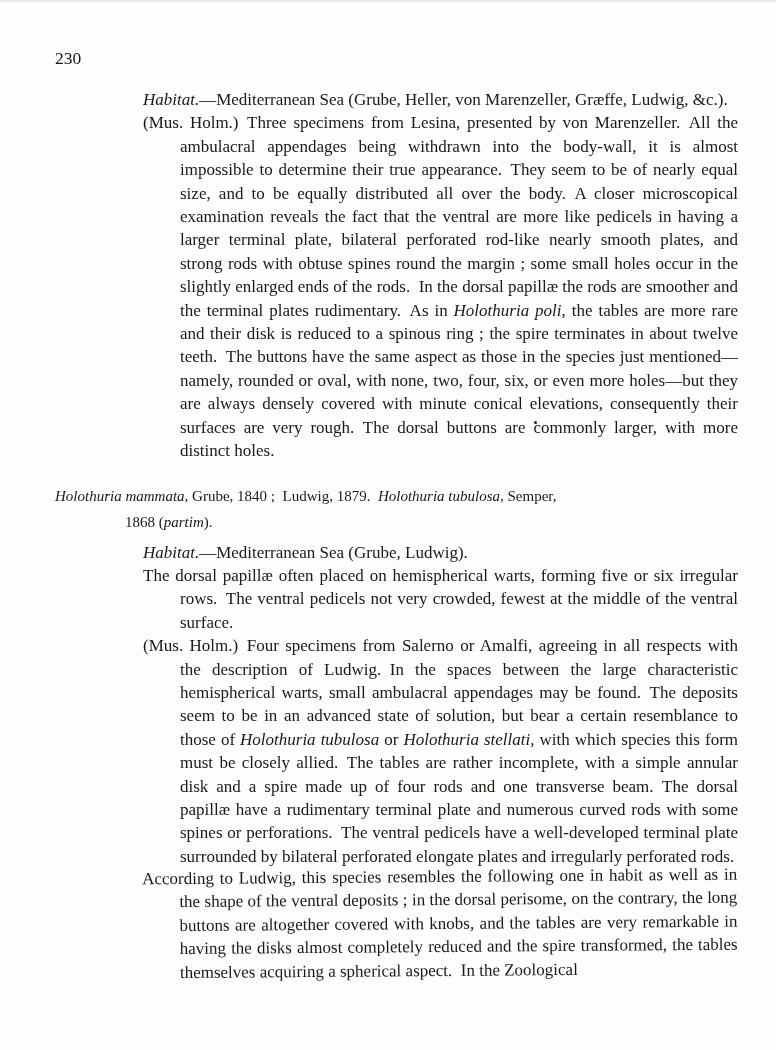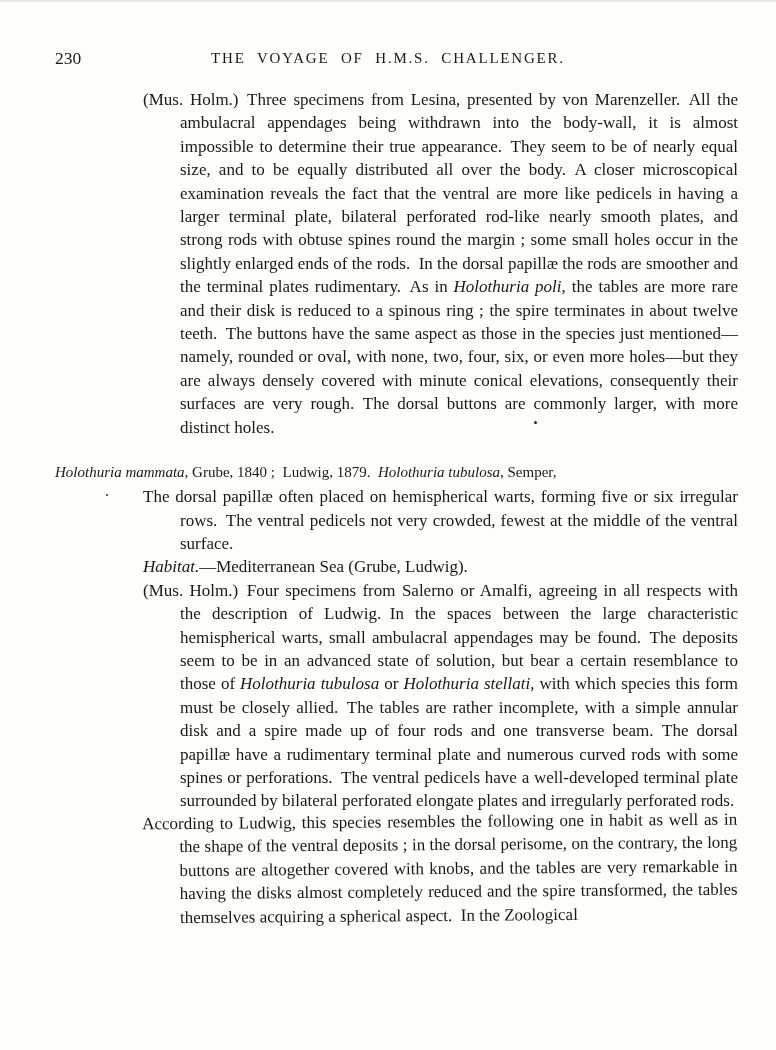--- a/index.html
+++ b/index.html
@@ -64,24 +64,25 @@
     position: absolute;
     background: #2a2824;
     border-radius: 50%;
   }
 </style>
 </head>
 <body>
 
 <div class="book-page" style="background: rgb(253, 253, 252); color: rgb(27, 25, 22);">
   <div class="page-number">230</div>
-  <div class="running-title">THE VOYAGE OF H.M.S. CHALLENGER.</div>
   <div class="text-blocks">
+      <div class="para p-habitat"><span class="it">Habitat.</span><span>—Mediterranean Sea (Grube, Heller, von Marenzeller, Græffe, Ludwig, &amp;c.).</span></div>
       <div class="para p-hang"><span>(Mus. Holm.) Three specimens from Lesina, presented by von Marenzeller. All the ambulacral appendages being withdrawn into the body-wall, it is almost impossible to determine their true appearance. They seem to be of nearly equal size, and to be equally distributed all over the body. A closer microscopical examination reveals the fact that the ventral are more like pedicels in having a larger terminal plate, bilateral perforated rod-like nearly smooth plates, and strong rods with obtuse spines round the margin ; some small holes occur in the slightly enlarged ends of the rods. In the dorsal papillæ the rods are smoother and the terminal plates rudimentary. As in </span><span class="it">Holothuria poli</span><span>, the tables are more rare and their disk is reduced to a spinous ring ; the spire terminates in about twelve teeth. The buttons have the same aspect as those in the species just mentioned—namely, rounded or oval, with none, two, four, six, or even more holes—but they are always densely covered with minute conical elevations, consequently their surfaces are very rough. The dorsal buttons are commonly larger, with more distinct holes.</span></div>
       <div class="hline h-a"><span class="it">Holothuria mammata</span><span>, Grube, 1840 ; Ludwig, 1879. </span><span class="it">Holothuria tubulosa</span><span>, Semper,</span></div>
+      <div class="hline h-b mb-sm"><span>1868 (</span><span class="it">partim</span><span>).</span></div>
+      <div class="para p-habitat"><span class="it">Habitat.</span><span>—Mediterranean Sea (Grube, Ludwig).</span></div>
       <div class="para p-hang"><span>The dorsal papillæ often placed on hemispherical warts, forming five or six irregular rows. The ventral pedicels not very crowded, fewest at the middle of the ventral surface.</span></div>
-      <div class="para p-habitat"><span class="it">Habitat.</span><span>—Mediterranean Sea (Grube, Ludwig).</span></div>
       <div class="para p-hang"><span>(Mus. Holm.) Four specimens from Salerno or Amalfi, agreeing in all respects with the description of Ludwig. In the spaces between the large characteristic hemispherical warts, small ambulacral appendages may be found. The deposits seem to be in an advanced state of solution, but bear a certain resemblance to those of </span><span class="it">Holothuria tubulosa</span><span> or </span><span class="it">Holothuria stellati</span><span>, with which species this form must be closely allied. The tables are rather incomplete, with a simple annular disk and a spire made up of four rods and one transverse beam. The dorsal papillæ have a rudimentary terminal plate and numerous curved rods with some spines or perforations. The ventral pedicels have a well-developed terminal plate surrounded by bilateral perforated elongate plates and irregularly perforated rods.</span></div>
       <div class="para p-hang skew"><span>According to Ludwig, this species resembles the following one in habit as well as in the shape of the ventral deposits ; in the dorsal perisome, on the contrary, the long buttons are altogether covered with knobs, and the tables are very remarkable in having the disks almost completely reduced and the spire transformed, the tables themselves acquiring a spherical aspect. In the Zoological</span></div>
     </div>
 <div class="artifact-dot" style="left: 534px; top: 419px; width: 3px; height: 3px;"></div>
     <div class="artifact-dot" style="left: 106px; top: 492px; width: 2px; height: 2px;"></div>
   </div>
 
 </body></html>

